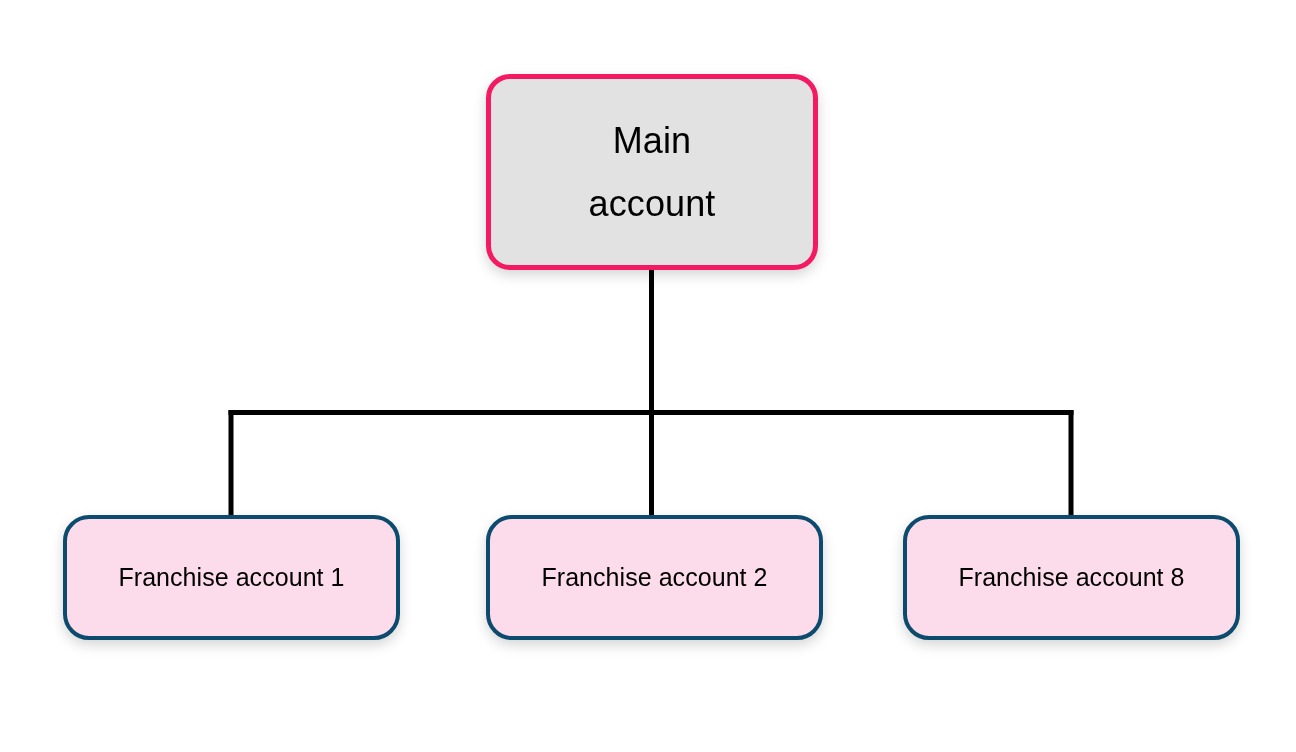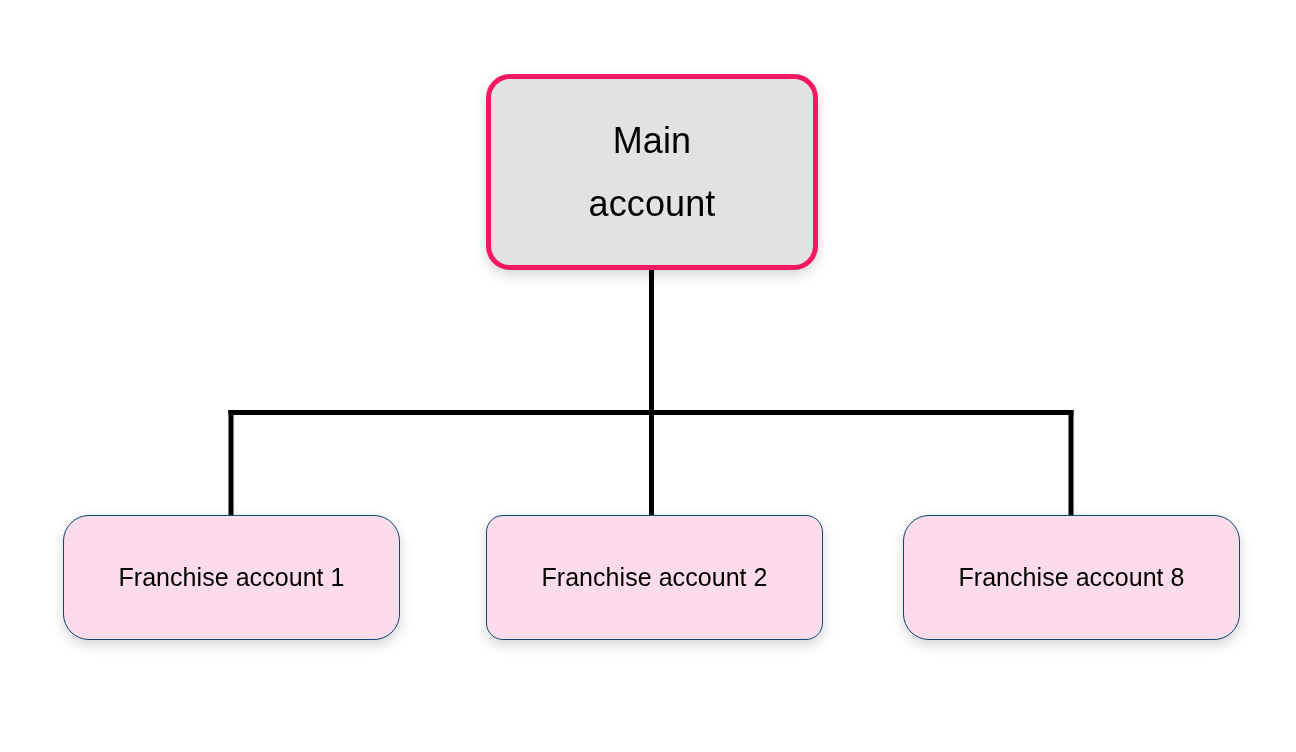--- a/index.html
+++ b/index.html
@@ -56,30 +56,30 @@
     font-weight: 400;
     line-height: 1.75;
     letter-spacing: 0.1px;
   }
 
   .node-child {
     top: 515px;
     width: 337px;
     height: 125px;
     background: #fcdcea;
-    border: 1px solid #0c4a6e;
+    border: 4px solid #0c4a6e;
     border-radius: 26px;
     font-size: 25px;
     font-weight: 400;
     line-height: 1.3;
     letter-spacing: 0.05px;
   }
 
   .child-1 { left: 63px; }
-  .child-2 { left: 486px; border-radius: 17px; }
+  .child-2 { left: 486px; }
   .child-3 { left: 903px; }
 
   .node-label {
     display: block;
     padding: 0 10px;
     white-space: pre-line;
   }
 </style>
 </head>
 <body>

